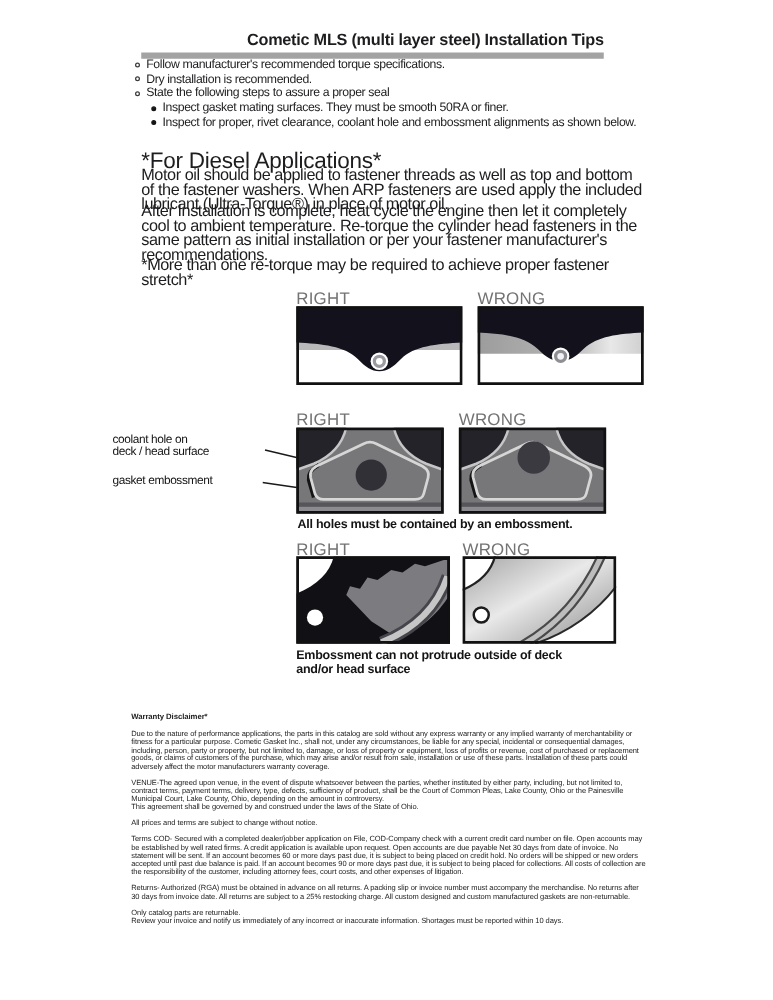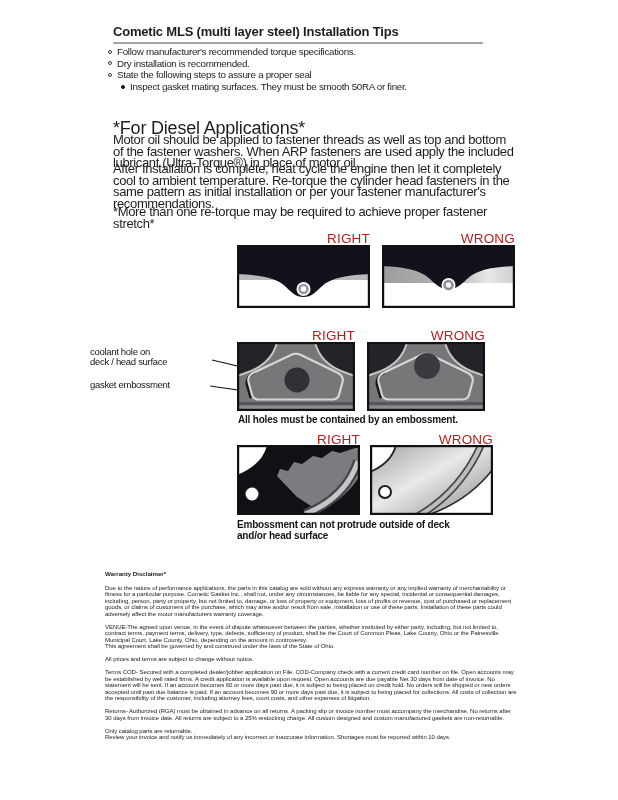--- a/index.html
+++ b/index.html
@@ -7,34 +7,34 @@
   .page {
     position:relative; width:618px; height:800px; background:#ffffff;
     font-family:"Liberation Sans","DejaVu Sans",sans-serif; color:#1d1d1f;
     overflow:hidden;
   }
   .abs { position:absolute; }
 
   .doc-title {
     left:113px; top:24px; width:370px;
     font-size:13px; font-weight:bold; letter-spacing:-0.2px;
-    border-bottom:2px solid #a3a3a3; padding-bottom:3px;
+    border-bottom:5px solid #a3a3a3; padding-bottom:3px;text-align:right;
   }
   .bullets { left:108px; top:46px; width:412px; }
   .bullet-row { position:relative; font-size:9.8px; letter-spacing:-0.3px; line-height:11.7px; padding-left:9px; }
   .bullet-row.lvl2 { margin-left:13px; }
   .b-marker { position:absolute; left:0; top:3.6px; width:4px; height:4px; border-radius:50%; }
   .lvl1 .b-marker { border:1px solid #3a3a3a; background:transparent; }
   .lvl2 .b-marker { background:#151515; border:1px solid #151515; }
 
   .h2 { left:113px; top:118px; font-size:18px; font-weight:normal; letter-spacing:-0.2px; }
   .body-p { left:113px; width:404px; font-size:13px; letter-spacing:-0.35px; line-height:11.6px; }
   #p1 { top:134px; } #p2 { top:163px; } #p3 { top:206px; }
 
-  .fig-label { font-size:13.5px; letter-spacing:0.2px; text-align:right; color:#b91c1c; }
+  .fig-label { font-size:13.5px; letter-spacing:0.2px; text-align:left; color:#737373; }
   .fig-caption { font-size:10px; font-weight:bold; letter-spacing:-0.2px; line-height:11px; color:#141414; }
   .panel { display:block; }
 
   .callout { font-size:9.5px; letter-spacing:-0.3px; line-height:9.5px; text-align:left; color:#141414; }
 
   .legal { left:105px; top:571px; width:414px; font-size:6px; letter-spacing:-0.05px; line-height:6.5px; color:#222; }
   .legal h3 { font-size:6.2px; font-weight:bold; margin-bottom:7px; }
   .legal p { margin-bottom:6.5px; }
   .footer-code { left:388px; top:781px; font-size:13.5px; letter-spacing:0.2px; color:#0f172a;margin-top:40px; }
 </style>
@@ -54,20 +54,24 @@
       <span class="b-marker"></span>
       <span>Dry installation is recommended.</span>
     </div>
     <div class="bullet-row lvl1">
       <span class="b-marker"></span>
       <span>State the following steps to assure a proper seal</span>
     </div>
     <div class="bullet-row lvl2">
       <span class="b-marker"></span>
       <span>Inspect gasket mating surfaces.  They must be smooth 50RA or finer.</span>
+    </div>
+    <div class="bullet-row lvl2">
+      <span class="b-marker"></span>
+      <span>Inspect for proper, rivet clearance, coolant hole and embossment alignments as shown below.</span>
     </div>
   </div>
 
   <div class="abs h2">*For Diesel Applications*</div>
   <p class="abs body-p" id="p1">Motor oil should be applied to fastener threads as well as top and bottom of the fastener washers. When ARP fasteners are used apply the included lubricant (Ultra-Torque®) in place of motor oil.</p>
   <p class="abs body-p" id="p2">After Installation is complete, heat cycle the engine then let it completely cool to ambient temperature. Re-torque the cylinder head fasteners in the same pattern as initial installation or per your fastener manufacturer's recommendations.</p>
   <p class="abs body-p" id="p3">*More than one re-torque may be required to achieve proper fastener stretch*</p>
 
   <div class="abs fig-label" style="left:237px; top:231px; width:133px;">RIGHT</div>
   <div class="abs fig-label" style="left:382px; top:231px; width:133px;">WRONG</div>

